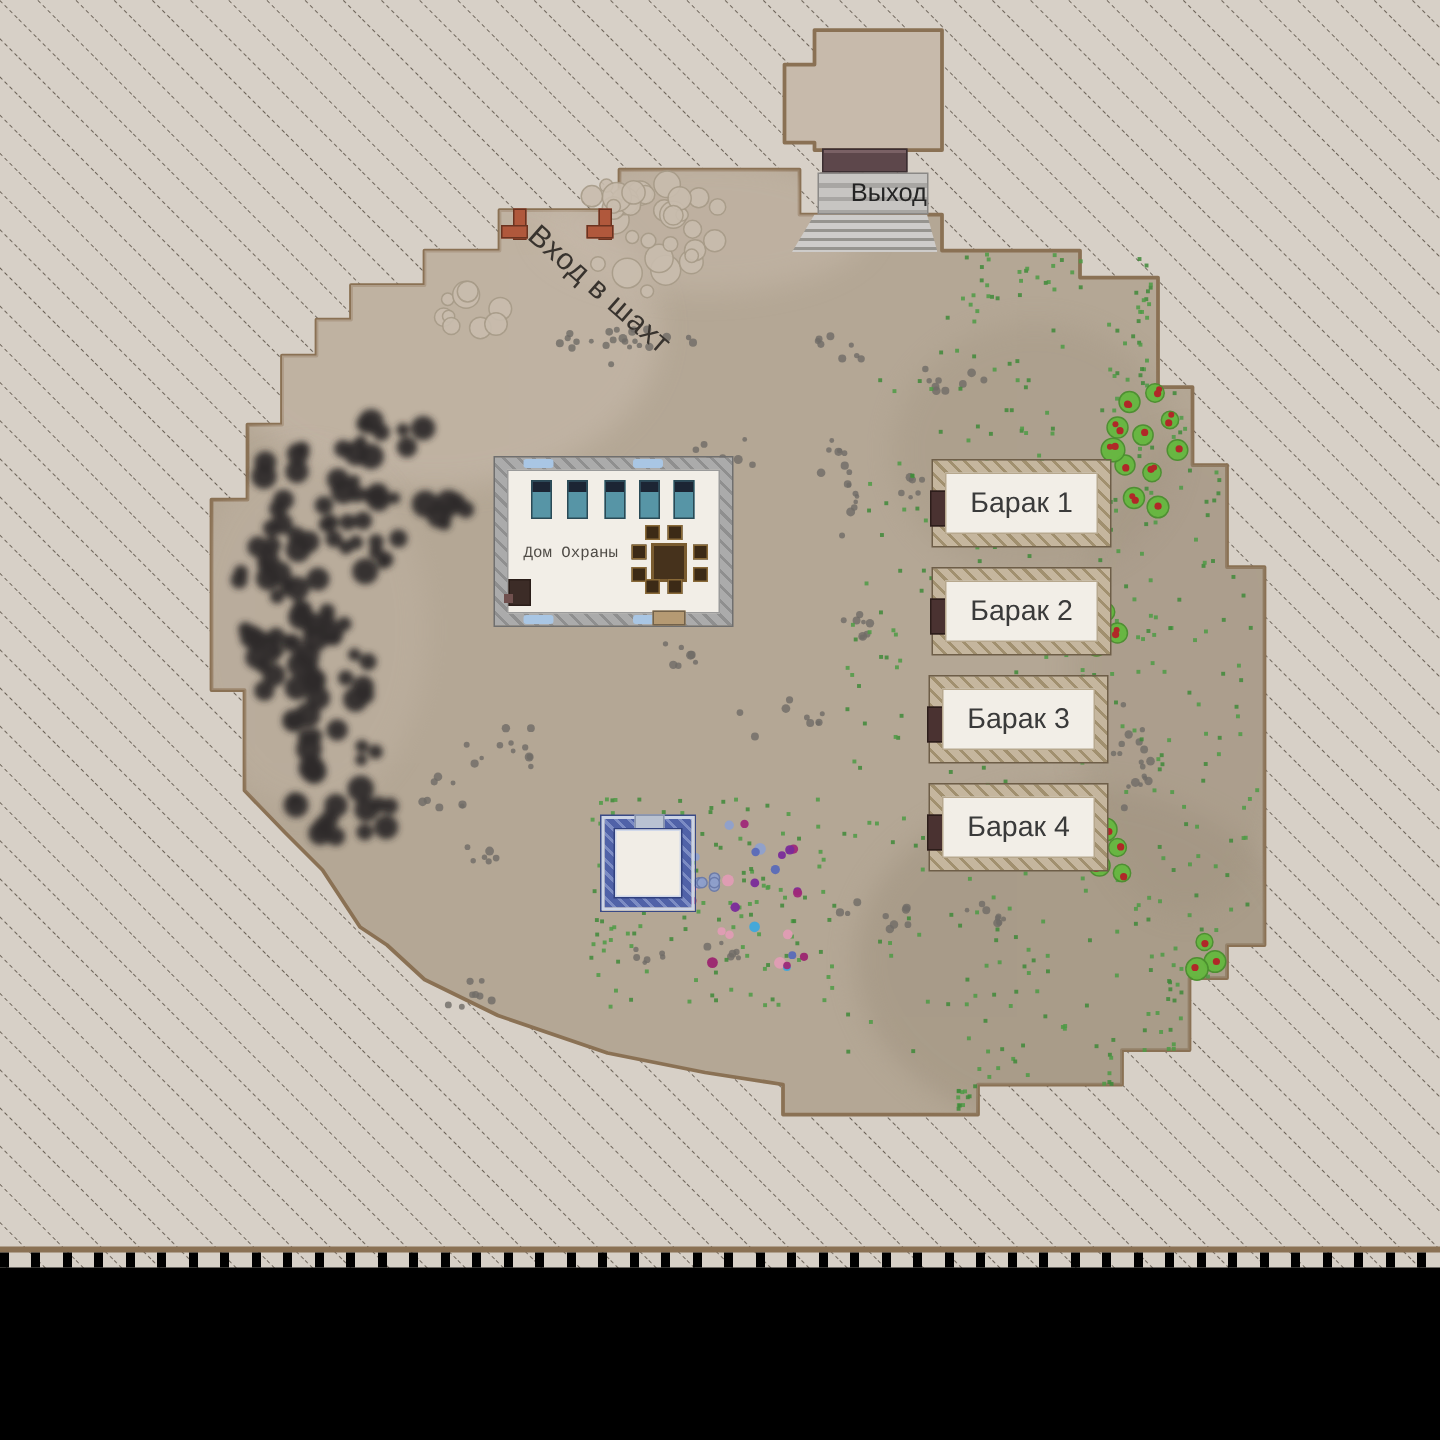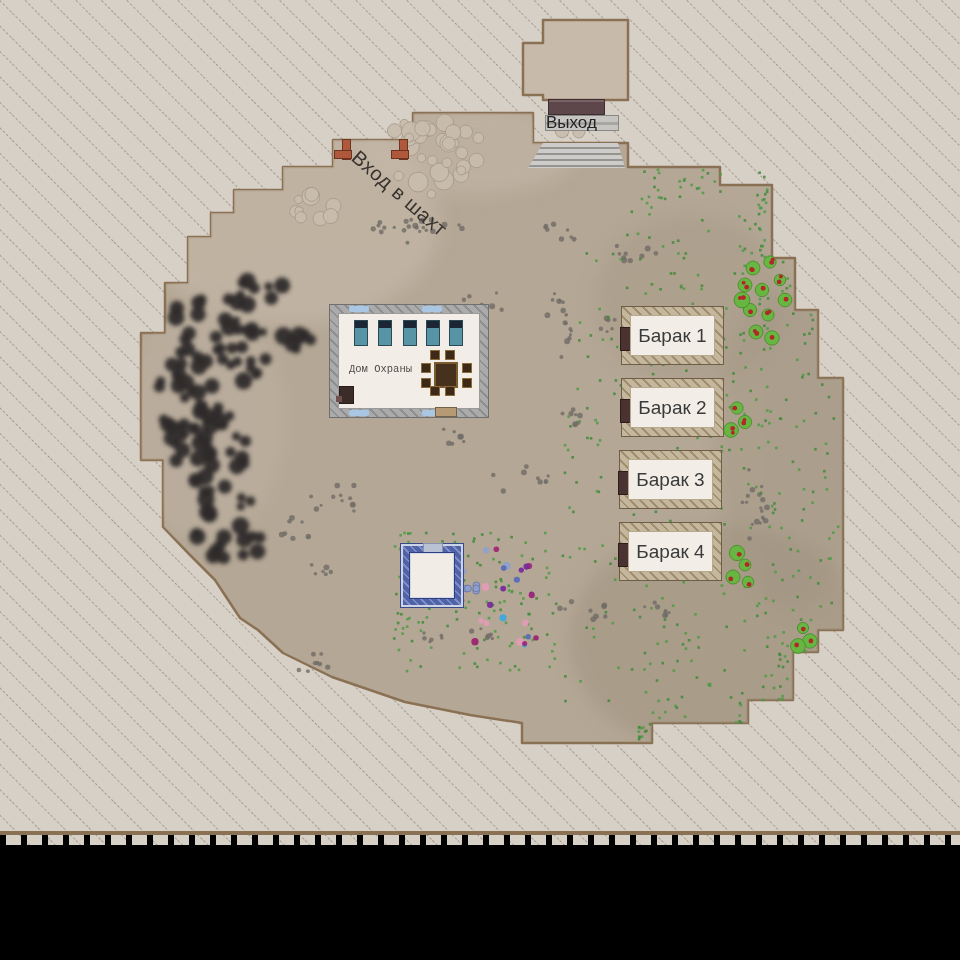--- a/index.html
+++ b/index.html
@@ -4,23 +4,23 @@
 <style>
   html,body{margin:0;padding:0;background:#000;}
   #stage{position:relative;width:960px;height:960px;overflow:hidden;background:#000;
          font-family:"Liberation Sans",sans-serif;}
   #mapsvg{position:absolute;left:0;top:0;}
   .abs{position:absolute;box-sizing:border-box;}
 
   
   #exit-door{left:548px;top:99px;width:57px;height:16px;background:var(--c-exit_door,#5d474b);
              border:1px solid #3b2e31;box-shadow:inset 0 2px 0 #7a6165;}
-  #exit-platform{left:545px;top:115px;width:74px;height:16px;
+  #exit-platform{left:545px;top:115px;width:74px;height:28px;
       background:repeating-linear-gradient(180deg,#c7c5c2 0 6px,#a8a6a3 6px 9px);
-      border:1px solid #8a8886;display:flex;align-items:center;justify-content:flex-start;}
+      border:1px solid #8a8886;display:flex;align-items:center;justify-content:flex-end;}
   #exit-platform span{font-size:17px;color:#242424;}
   #exit-stairs{left:528px;top:143px;width:97px;height:25px;
       clip-path:polygon(15px 0,90px 0,100% 100%,0 100%);
       background:repeating-linear-gradient(180deg,#ceccca 0 4px,#96948f 4px 6px);}
 
   
   .gate-post{width:20px;height:20px;}
   .gate-post .v{position:absolute;right:3px;top:0;width:7px;height:19px;background:var(--c-gate_post,#b0583c);border:1px solid #6b3320;}
   .gate-post .f{position:absolute;left:0;bottom:0;width:16px;height:7px;background:var(--c-gate_post,#b0583c);border:1px solid #6b3320;}
   #gate-left{left:334px;top:139px;}
@@ -37,21 +37,21 @@
   .bed{position:absolute;width:12px;height:24px;background:#5795a6;border:1px solid #2a4a56;}
   .bed::before{content:"";position:absolute;left:0;top:0;width:100%;height:7px;background:#1c2534;}
   #gh-table{position:absolute;left:95px;top:48px;width:20px;height:22px;background:#46321c;border:2px solid #7a5c30;}
   .chair{position:absolute;width:8px;height:8px;background:#3c2a16;border:1px solid #8a6a38;}
   #gh-label{position:absolute;left:10px;top:49px;font-size:10.5px;color:#4f4b46;font-family:Liberation Mono, monospace;}
   #gh-stove{position:absolute;left:0;top:72px;width:13px;height:16px;background:#3c2c27;border:1px solid #2a1d19;}
   #gh-stove::after{content:"";position:absolute;left:-4px;bottom:1px;width:6px;height:6px;background:#70504e;}
   #gh-door{position:absolute;left:96px;bottom:-9px;width:20px;height:8px;background:#b59a73;border:1px solid #73624a;}
 
   
-  .barrack{width:103px;height:59px;
+  .barrack{width:120px;height:59px;
       background:repeating-linear-gradient(45deg,#c5b69e 0 5px,#a1906f 5px 7px);
       border:1.5px solid #6e5e48;text-align:right;}
   .barrack .inner{position:absolute;inset:8px;background:#f2eee7;border:1px solid #b7a88e;
       display:flex;align-items:center;justify-content:center;}
   .barrack .inner span{font-size:19px;color:#3a3a3a;}
   .barrack .door{position:absolute;left:-2px;top:20px;width:9px;height:22px;background:#4a3231;border:1px solid #2c1d1a;}
   #barrack-1{left:621px;top:306px;} #barrack-2{left:621px;top:378px;padding-left:21px;}
   #barrack-3{left:619px;top:450px;padding-left:32px;} #barrack-4{left:619px;top:522px;}
 
   

